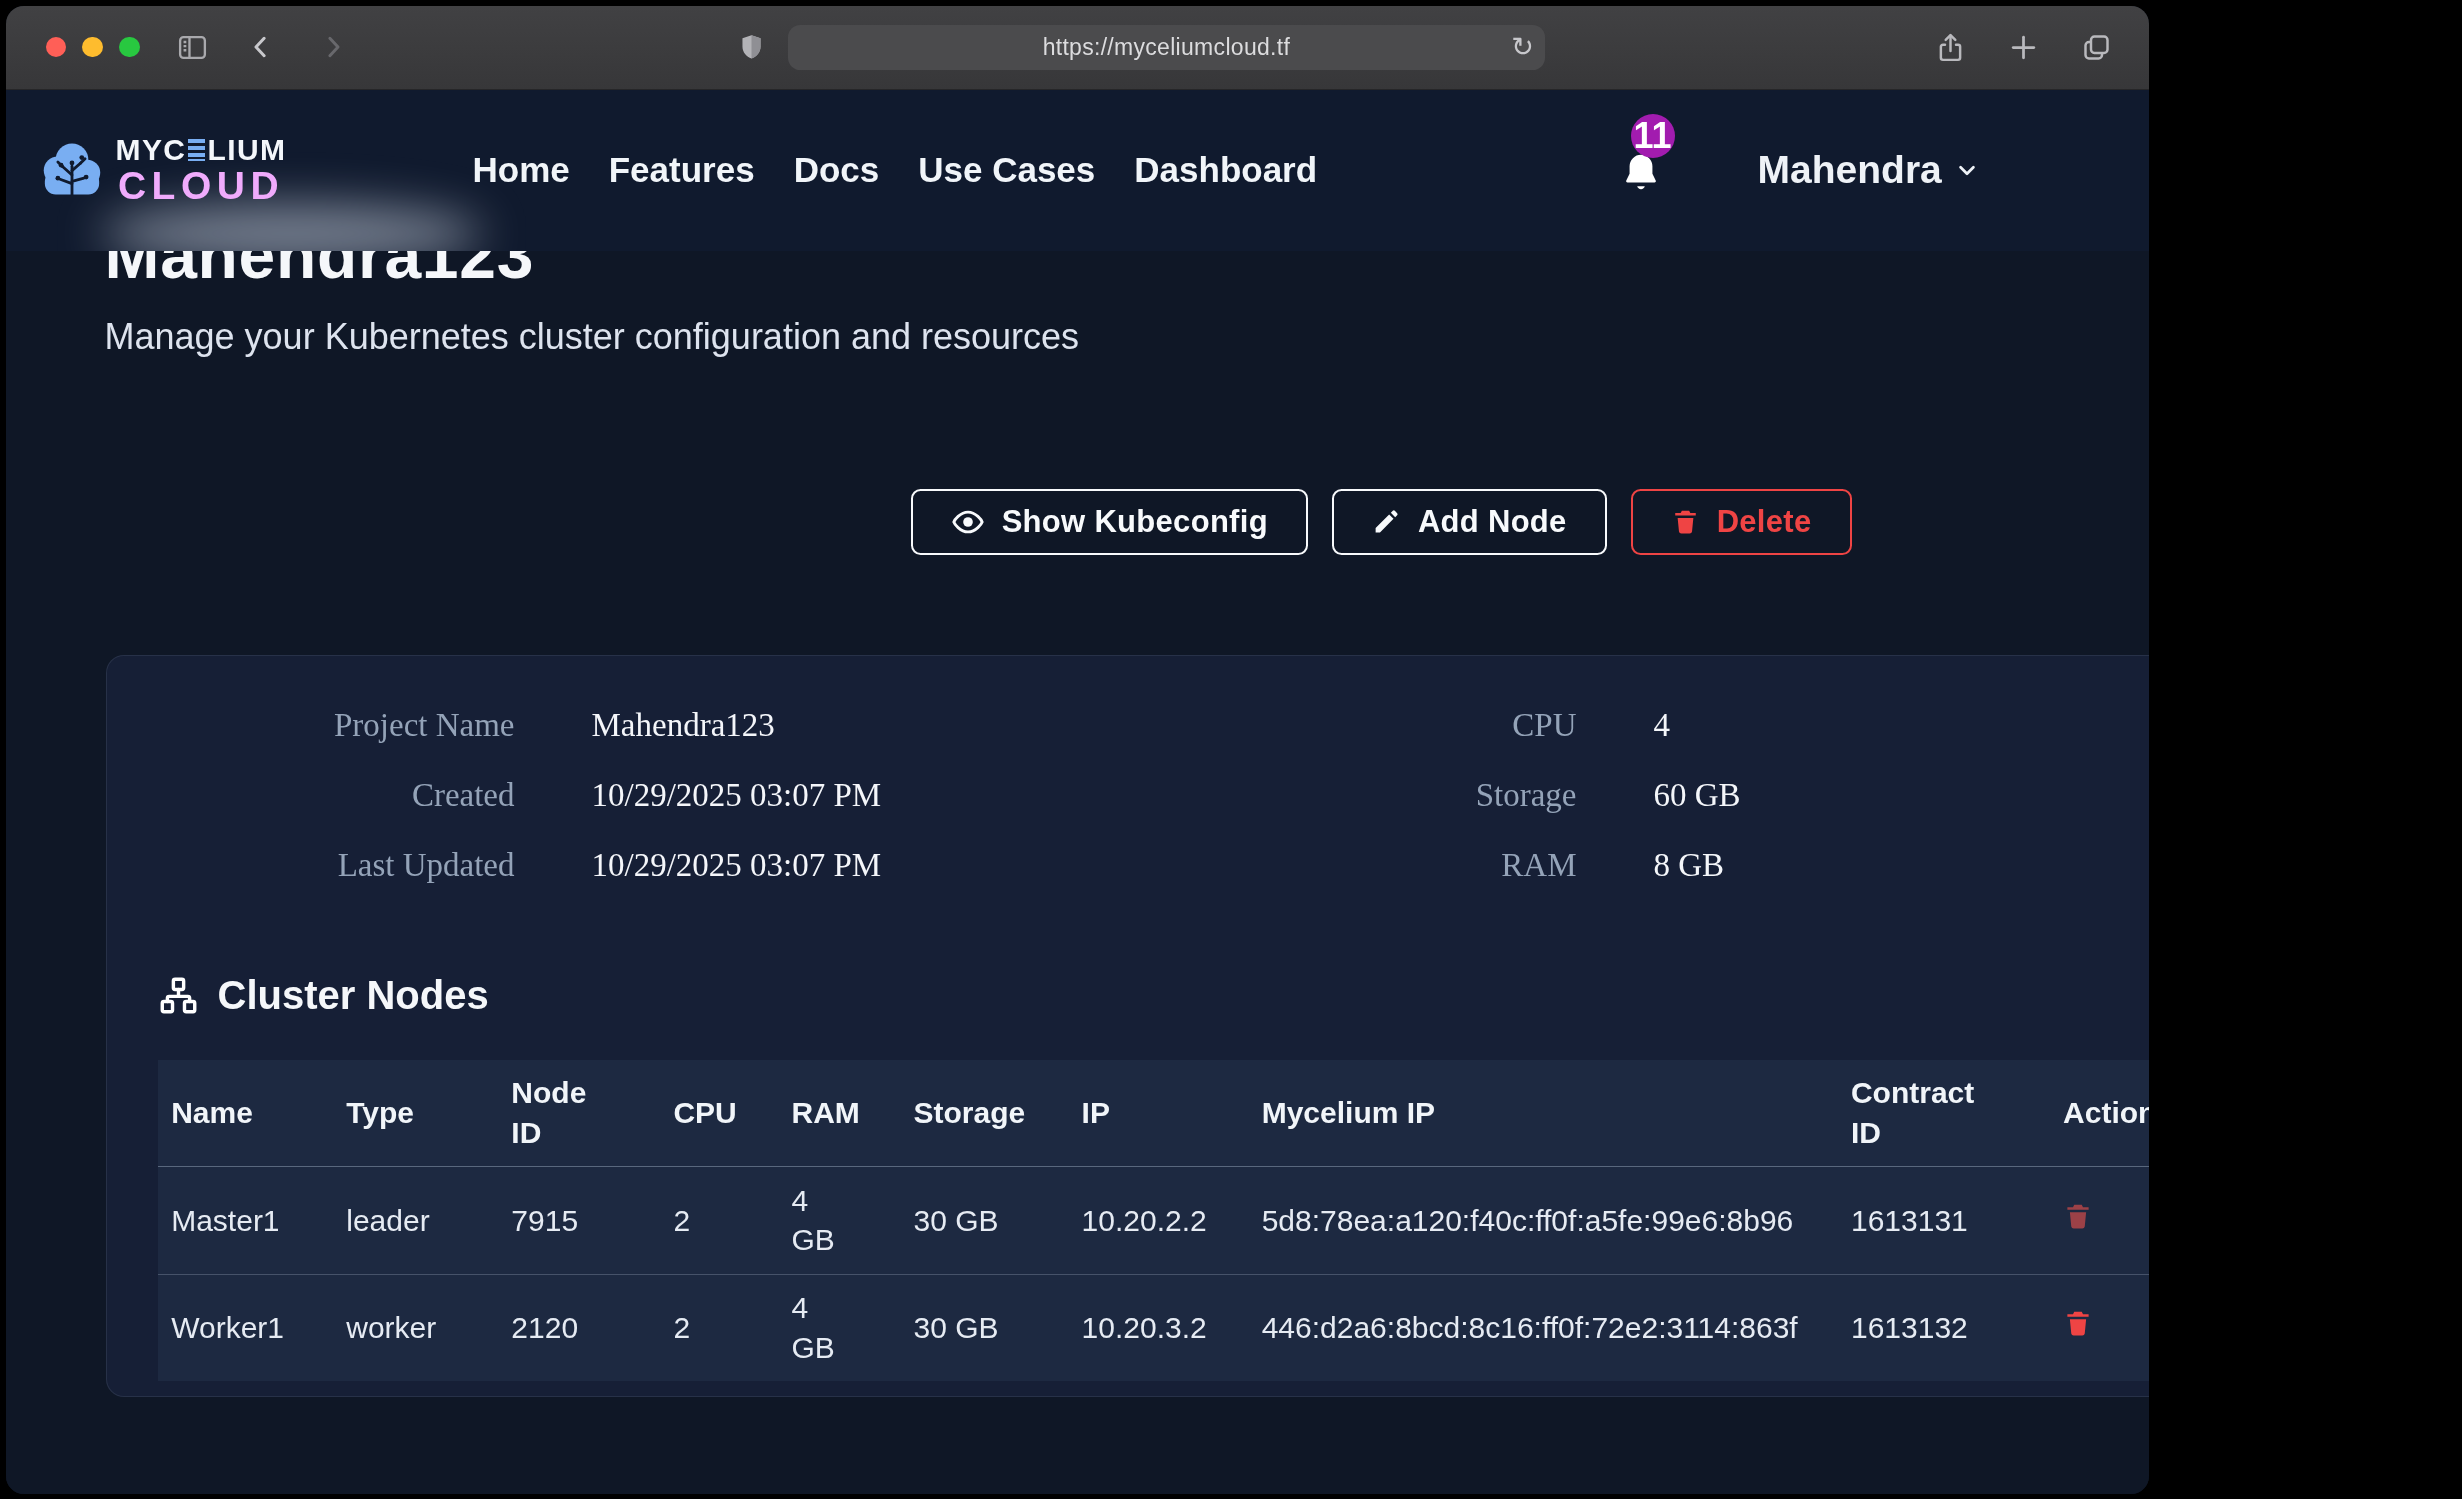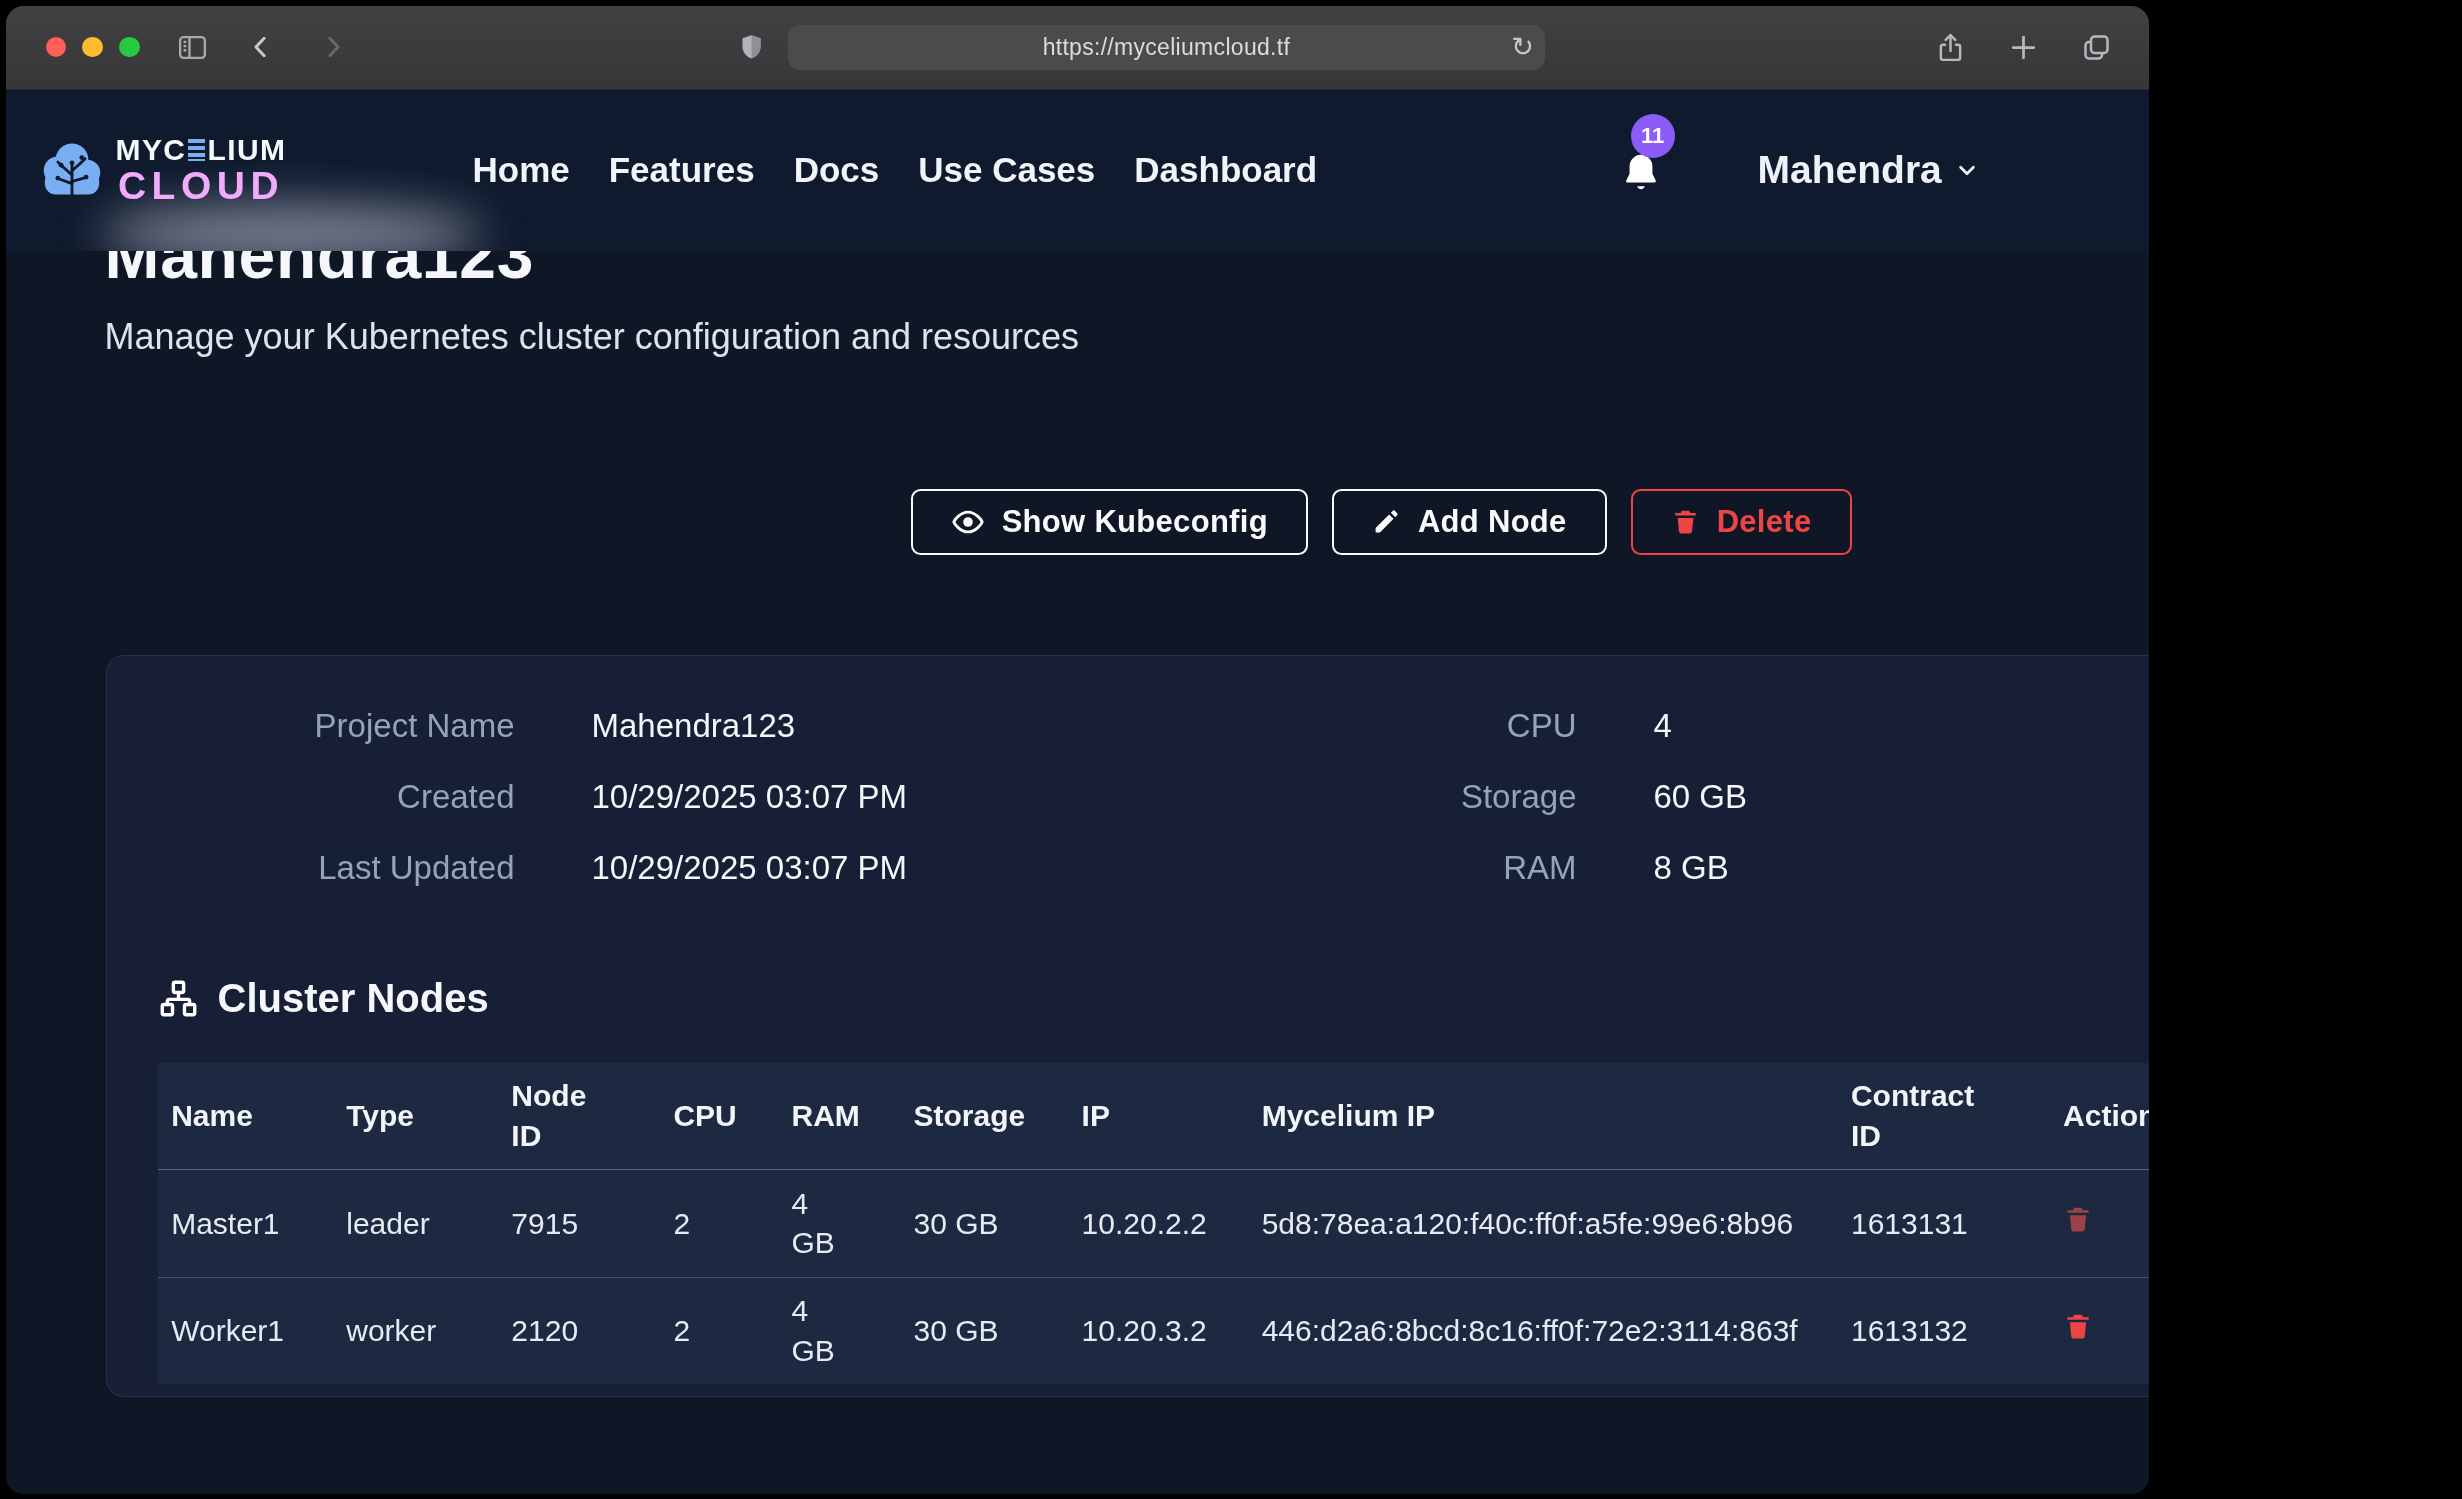--- a/index.html
+++ b/index.html
@@ -39,41 +39,41 @@
   .logo-line1 { font-size:30px; font-weight:bold; color:#f4f7fb; letter-spacing:1.4px; display:flex; align-items:center; }
   .logo-ebars { display:inline-block; width:17px; height:22.6px; margin:0 2.1px;
                 background:repeating-linear-gradient(#79aef2 0 4.1px, transparent 4.1px 6.8px); }
   .logo-line2 { font-size:39px; font-weight:bold; color:#f0abfc; letter-spacing:5.5px; margin-top:1.4px; }
   .nav-links { display:flex; gap:39px; margin-left:186px; position:relative; z-index:2; }
   .nav-link { font-size:35px; font-weight:600; color:#f1f5f9; cursor:pointer; }
   .nav-right { margin-left:auto; display:flex; align-items:center; gap:90px; position:relative; z-index:2; }
   .bell-wrap { position:relative; width:48px; height:52px; }
   .bell-wrap svg { position:absolute; left:0; bottom:0; }
   .badge { position:absolute; left:11px; top:-30px; min-width:44px; height:44px; border-radius:22px;
-           background:#8b5cf6; color:#fff; font-size:22px; font-weight:bold;
+           background:#a21caf; color:#fff; font-size:36px; font-weight:bold;
            display:flex; align-items:center; justify-content:center; }
   .user { display:flex; align-items:center; gap:13.7px; font-size:39px; font-weight:600; color:#eef2f7; cursor:pointer; }
 
   
   .page-title { position:absolute; left:99px; top:127px; font-size:66px; font-weight:bold;
                 color:#f5f7fa; z-index:1; letter-spacing:0.7px; }
   .page-subtitle { position:absolute; left:99px; top:226px; font-size:36px; color:#dde3ee; z-index:1; }
 
   
   .actions-row { position:absolute; top:399px; right:297px; display:flex; gap:24.6px; z-index:1; }
   .btn { height:66px; border-radius:9.6px; border:2.1px solid #f8fafc; background:transparent;
          display:flex; align-items:center; gap:16.4px; padding:0 38px;
          font-size:31px; font-weight:600; color:#f8fafc; letter-spacing:0.3px; cursor:pointer; }
   .btn.danger { border-color:#ef4444; color:#ef4444; }
 
   
   .card { position:absolute; left:100px; top:565px; width:2138px; height:742px;
           background:#161f36; border:1.4px solid rgba(148,163,184,.14); border-radius:18px;
           padding:51px; z-index:1; }
-  .info-grid { display:grid; grid-template-columns:1018px 1018px; row-gap:33px; }
+  .info-grid { display:grid; grid-template-columns:1018px 1018px; row-gap:33px;font-family:Liberation Serif, serif; }
   .info-row { display:flex; align-items:baseline; }
   .info-label { font-size:33px; color:#94a3b8; text-align:right; flex:none; }
   .info-grid .colL .info-label { width:357px; }
   .info-grid .colR .info-label { width:401px; }
   .info-value { font-size:33px; color:#f4f6fa; font-weight:500; margin-left:77px; }
   .col-stack { display:flex; flex-direction:column; row-gap:33px; }
 
   .section-head { display:flex; align-items:center; gap:19px; margin-top:89px; }
   .section-title { font-size:40px; font-weight:bold; color:#f5f7fa; }
 

